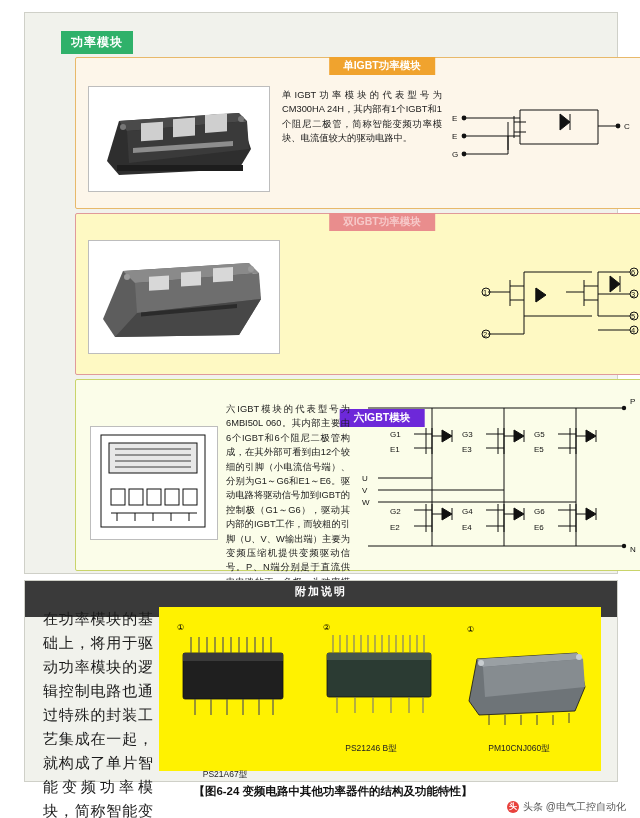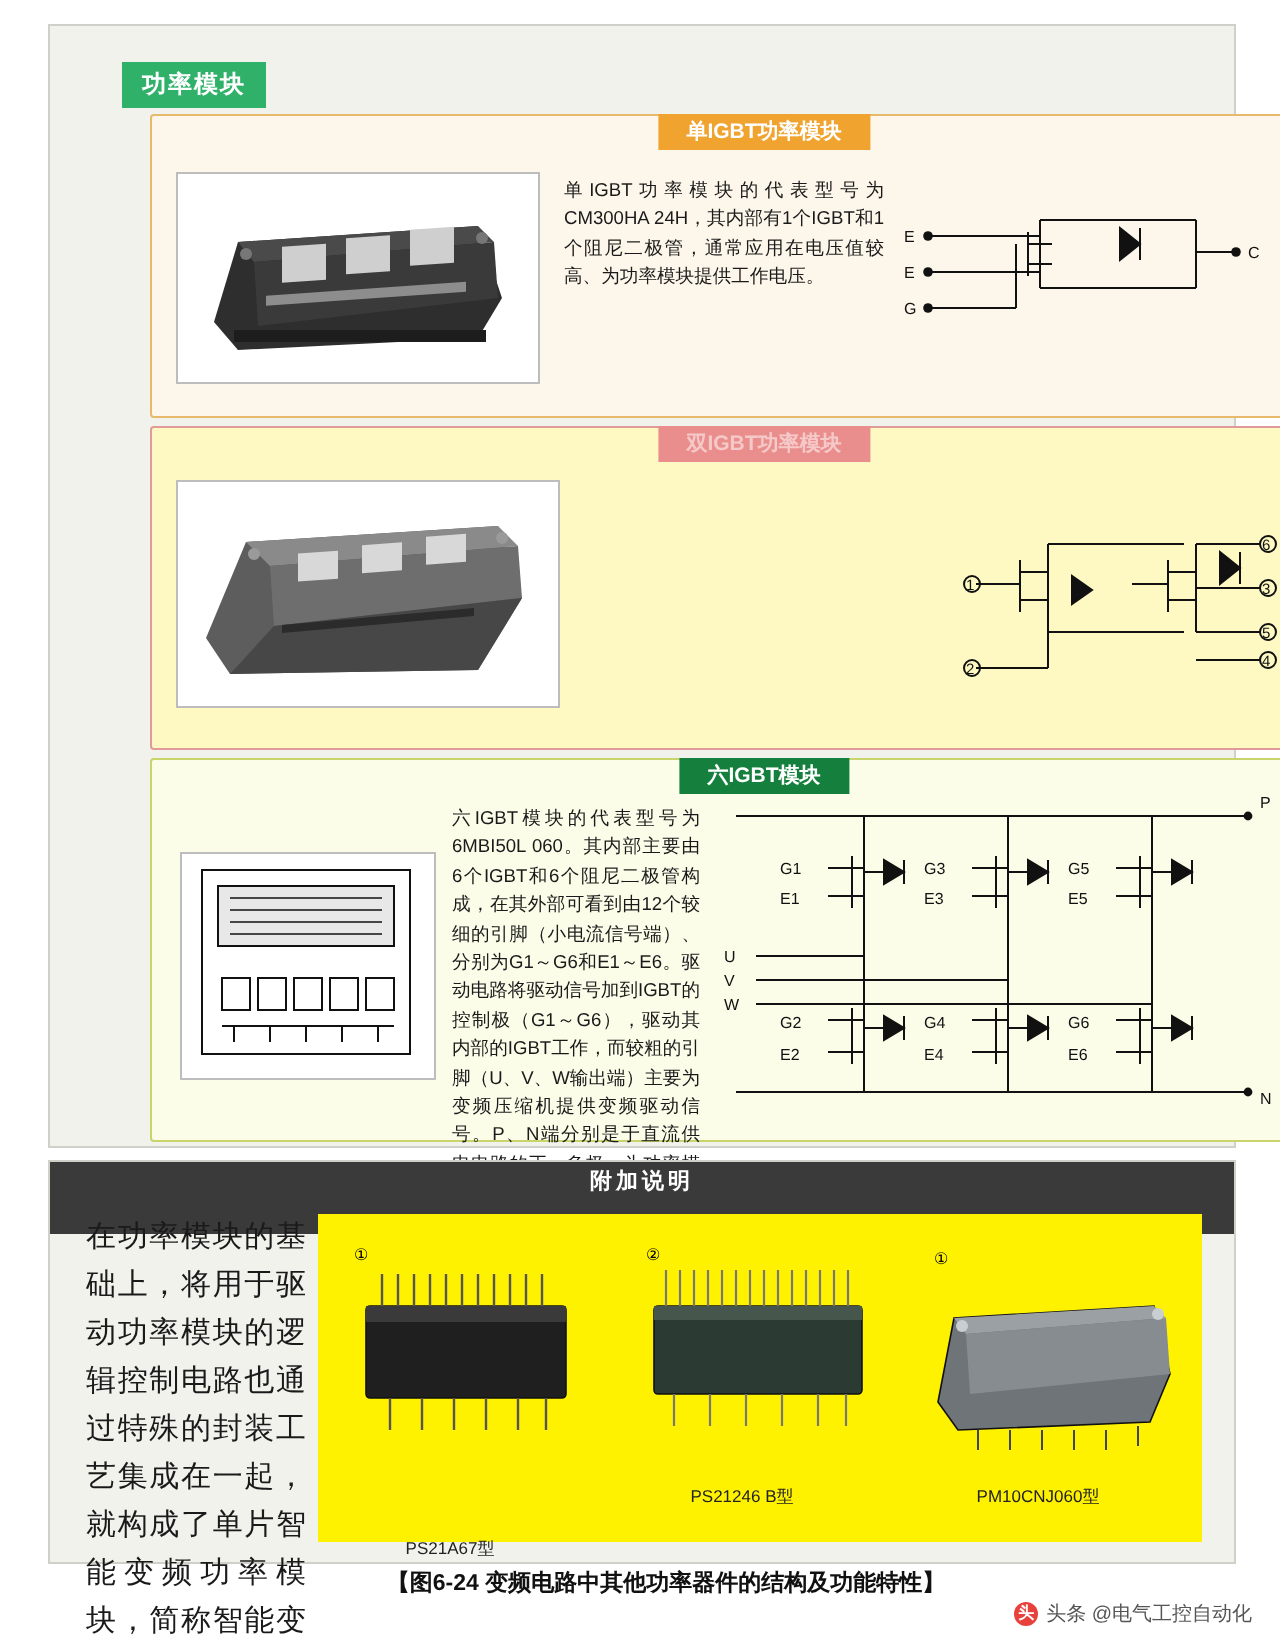--- a/index.html
+++ b/index.html
@@ -29,21 +29,21 @@
   .sec2{top:200px;height:160px;background:#fef9c3;border:1px solid #e09a9a;}
   .sec3{top:366px;height:190px;background:#fbfde9;border:1px solid #c9d46a;}
 
   .sec-tab{
     position:absolute;top:-1px;left:50%;transform:translateX(-50%);
     font-size:10.5px;font-weight:bold;color:#ffffff;padding:2px 14px;
     white-space:nowrap;
   }
   .tab1{background:#f0a32e;}
   .tab2{background:#e98d8d;color:#f6c9c9;}
-  .tab3{background:#15803d;color:#ffffff;}
+  .tab3{background:#6d28d9;color:#ffffff;margin-top:30px;}
   .photo-frame{position:absolute;border:1px solid #bdbdbd;background:#ffffff;}
 
   .cn-text{
     position:absolute;font-size:9.3px;line-height:1.55;color:#1a1a1a;
     text-align:justify;
   }
 
   
   .circuit{position:absolute;}
   svg{display:block;overflow:visible;}
@@ -106,21 +106,21 @@
           <rect x="52" y="40" width="22" height="18" fill="#cfcfcf" transform="skewY(-4)"></rect>
           <rect x="84" y="38" width="22" height="18" fill="#cfcfcf" transform="skewY(-4)"></rect>
           <rect x="116" y="36" width="22" height="18" fill="#cfcfcf" transform="skewY(-4)"></rect>
           <rect x="44" y="64" width="100" height="5" fill="#8d8d8d" transform="skewY(-4)"></rect>
           <circle cx="34" cy="40" r="3" fill="#777"></circle>
           <circle cx="152" cy="32" r="3" fill="#777"></circle>
           <rect x="28" y="78" width="126" height="6" fill="#1d1d1d"></rect>
         </svg>
       </div>
 
-      <div class="cn-text" style="left:206px;top:30px;width:160px;">单IGBT功率模块的代表型号为CM300HA 24H，其内部有1个IGBT和1个阻尼二极管，通常应用在电压值较高、为功率模块提供工作电压。</div>
+      <div class="cn-text" style="left:206px;top:30px;width:160px;">单IGBT功率模块的代表型号为CM300HA 24H，其内部有1个IGBT和1个阻尼二极管，简称智能变频功率模块、电流值较大的驱动电路中。</div>
 
       <div class="circuit" style="left:372px;top:34px;">
         <svg width="186" height="100" viewBox="0 0 186 100">
           <g stroke="#111" stroke-width="1" fill="none">
             <line x1="16" y1="26" x2="72" y2="26"></line>
             <line x1="16" y1="44" x2="72" y2="44"></line>
             <line x1="16" y1="62" x2="60" y2="62"></line>
             <line x1="72" y1="18" x2="72" y2="52"></line>
             <line x1="60" y1="62" x2="60" y2="44"></line>
             <line x1="72" y1="18" x2="150" y2="18"></line>

